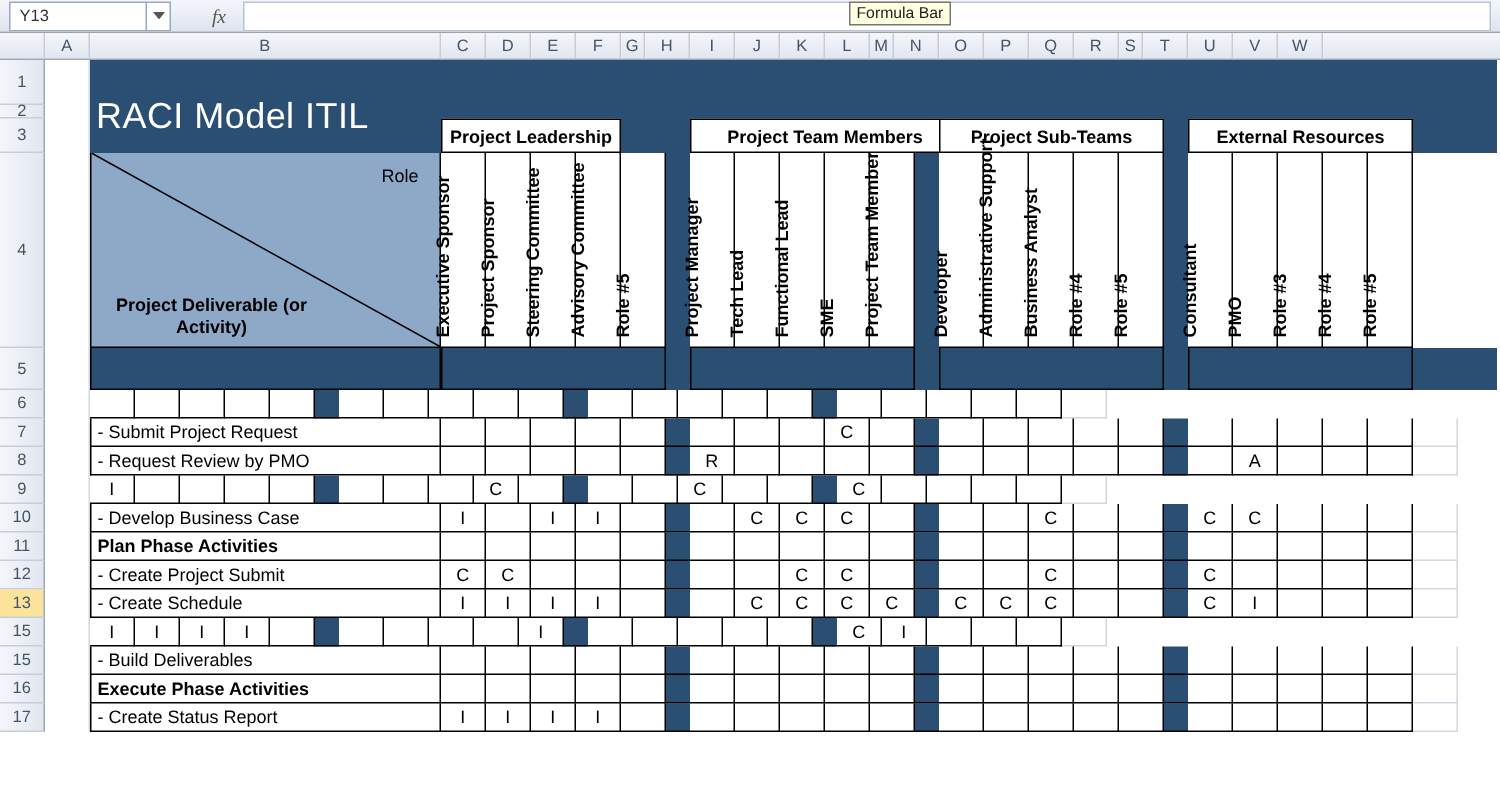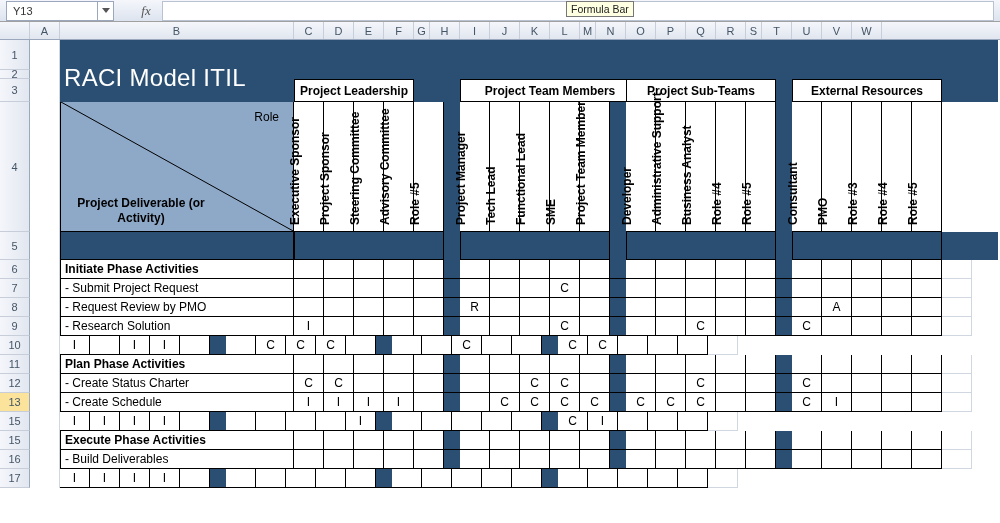--- a/index.html
+++ b/index.html
@@ -213,21 +213,20 @@
       </div>
       <div class="sepband">
         <div class="sepcell" style="left:0;width:234px;border-left:1px solid #000"></div>
         <div class="sepcell" style="left:234px;width:150px"></div>
         <div class="sepcell" style="left:400px;width:150px"></div>
         <div class="sepcell" style="left:566px;width:150px"></div>
         <div class="sepcell" style="left:732px;width:150px"></div>
       </div>
       <div class="rows">
         <div class="r">
-          <div class="cellB sec">Initiate Phase Activities</div>
           <div class="cd"></div>
           <div class="cd"></div>
           <div class="cd"></div>
           <div class="cd"></div>
           <div class="cd"></div>
           <div class="gapc"></div>
           <div class="cd"></div>
           <div class="cd"></div>
           <div class="cd"></div>
           <div class="cd"></div>
@@ -294,47 +293,47 @@
           <div class="cd"></div>
           <div class="gapc"></div>
           <div class="cd"></div>
           <div class="cd">A</div>
           <div class="cd"></div>
           <div class="cd"></div>
           <div class="cd"></div>
           <div class="cellW"></div>
         </div>
         <div class="r">
-          <div class="cellB sub"> - Research Solution</div>
-          <div class="cd">I</div>
-          <div class="cd"></div>
-          <div class="cd"></div>
-          <div class="cd"></div>
-          <div class="cd"></div>
-          <div class="gapc"></div>
-          <div class="cd"></div>
-          <div class="cd"></div>
-          <div class="cd"></div>
-          <div class="cd">C</div>
-          <div class="cd"></div>
-          <div class="gapc"></div>
-          <div class="cd"></div>
-          <div class="cd"></div>
-          <div class="cd">C</div>
-          <div class="cd"></div>
-          <div class="cd"></div>
-          <div class="gapc"></div>
-          <div class="cd">C</div>
-          <div class="cd"></div>
-          <div class="cd"></div>
-          <div class="cd"></div>
-          <div class="cd"></div>
-          <div class="cellW"></div>
-        </div>
-        <div class="r">
+          <div class="cd">I</div>
+          <div class="cd"></div>
+          <div class="cd"></div>
+          <div class="cd"></div>
+          <div class="cd"></div>
+          <div class="gapc"></div>
+          <div class="cd"></div>
+          <div class="cd"></div>
+          <div class="cd"></div>
+          <div class="cd">C</div>
+          <div class="cd"></div>
+          <div class="gapc"></div>
+          <div class="cd"></div>
+          <div class="cd"></div>
+          <div class="cd">C</div>
+          <div class="cd"></div>
+          <div class="cd"></div>
+          <div class="gapc"></div>
+          <div class="cd">C</div>
+          <div class="cd"></div>
+          <div class="cd"></div>
+          <div class="cd"></div>
+          <div class="cd"></div>
+          <div class="cellW"></div>
+        </div>
+        <div class="r">
+          <div class="cellB sub"> - Develop Business Case</div>
           <div class="cd">I</div>
           <div class="cd"></div>
           <div class="cd">I</div>
           <div class="cd">I</div>
           <div class="cd"></div>
           <div class="gapc"></div>
           <div class="cd"></div>
           <div class="cd">C</div>
           <div class="cd">C</div>
           <div class="cd">C</div>
@@ -374,21 +373,21 @@
           <div class="cd"></div>
           <div class="gapc"></div>
           <div class="cd"></div>
           <div class="cd"></div>
           <div class="cd"></div>
           <div class="cd"></div>
           <div class="cd"></div>
           <div class="cellW"></div>
         </div>
         <div class="r">
-          <div class="cellB sub"> - Create Status Charter</div>
+          <div class="cellB sub"> - Create Project Submit</div>
           <div class="cd">C</div>
           <div class="cd">C</div>
           <div class="cd"></div>
           <div class="cd"></div>
           <div class="cd"></div>
           <div class="gapc"></div>
           <div class="cd"></div>
           <div class="cd"></div>
           <div class="cd">C</div>
           <div class="cd">C</div>
@@ -454,20 +453,47 @@
           <div class="cd"></div>
           <div class="gapc"></div>
           <div class="cd">C</div>
           <div class="cd">I</div>
           <div class="cd"></div>
           <div class="cd"></div>
           <div class="cd"></div>
           <div class="cellW"></div>
         </div>
         <div class="r">
+          <div class="cellB sub"> - Build Deliverables</div>
+          <div class="cd"></div>
+          <div class="cd"></div>
+          <div class="cd"></div>
+          <div class="cd"></div>
+          <div class="cd"></div>
+          <div class="gapc"></div>
+          <div class="cd"></div>
+          <div class="cd"></div>
+          <div class="cd"></div>
+          <div class="cd"></div>
+          <div class="cd"></div>
+          <div class="gapc"></div>
+          <div class="cd"></div>
+          <div class="cd"></div>
+          <div class="cd"></div>
+          <div class="cd"></div>
+          <div class="cd"></div>
+          <div class="gapc"></div>
+          <div class="cd"></div>
+          <div class="cd"></div>
+          <div class="cd"></div>
+          <div class="cd"></div>
+          <div class="cd"></div>
+          <div class="cellW"></div>
+        </div>
+        <div class="r">
           <div class="cellB sec">Execute Phase Activities</div>
           <div class="cd"></div>
           <div class="cd"></div>
           <div class="cd"></div>
           <div class="cd"></div>
           <div class="cd"></div>
           <div class="gapc"></div>
           <div class="cd"></div>
           <div class="cd"></div>
           <div class="cd"></div>
@@ -481,47 +507,21 @@
           <div class="cd"></div>
           <div class="gapc"></div>
           <div class="cd"></div>
           <div class="cd"></div>
           <div class="cd"></div>
           <div class="cd"></div>
           <div class="cd"></div>
           <div class="cellW"></div>
         </div>
         <div class="r">
-          <div class="cellB sub"> - Build Deliverables</div>
-          <div class="cd"></div>
-          <div class="cd"></div>
-          <div class="cd"></div>
-          <div class="cd"></div>
-          <div class="cd"></div>
-          <div class="gapc"></div>
-          <div class="cd"></div>
-          <div class="cd"></div>
-          <div class="cd"></div>
-          <div class="cd"></div>
-          <div class="cd"></div>
-          <div class="gapc"></div>
-          <div class="cd"></div>
-          <div class="cd"></div>
-          <div class="cd"></div>
-          <div class="cd"></div>
-          <div class="cd"></div>
-          <div class="gapc"></div>
-          <div class="cd"></div>
-          <div class="cd"></div>
-          <div class="cd"></div>
-          <div class="cd"></div>
-          <div class="cd"></div>
-          <div class="cellW"></div>
-        </div>
-        <div class="r">
+          <div class="cellB sub"> - Create Status Report</div>
           <div class="cd">I</div>
           <div class="cd">I</div>
           <div class="cd">I</div>
           <div class="cd">I</div>
           <div class="cd"></div>
           <div class="gapc"></div>
           <div class="cd"></div>
           <div class="cd"></div>
           <div class="cd"></div>
           <div class="cd"></div>

